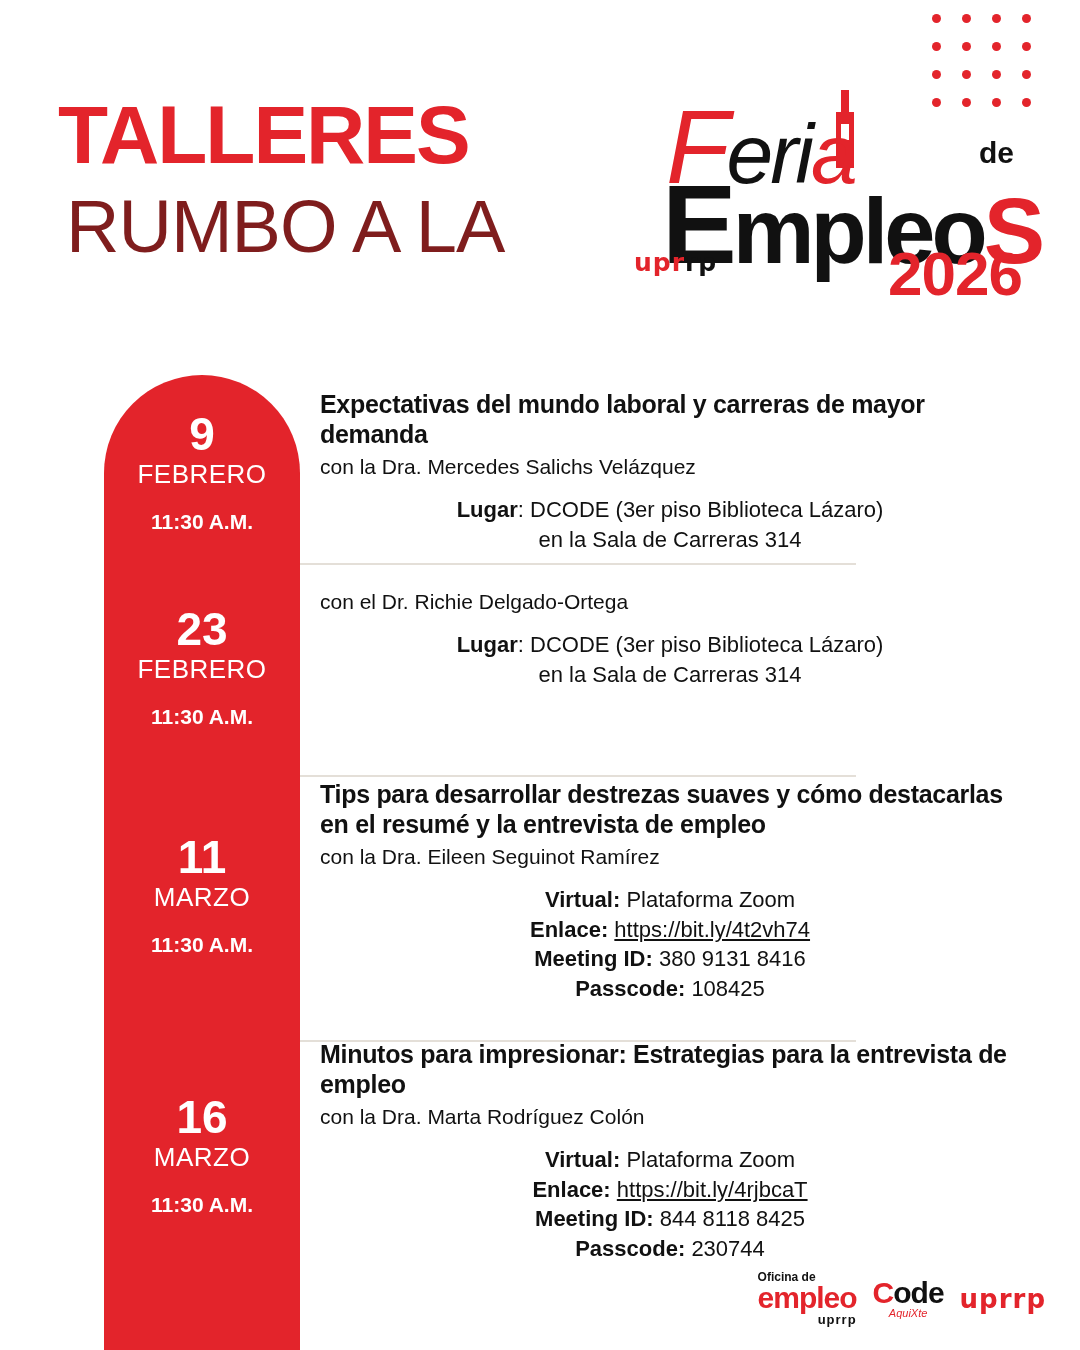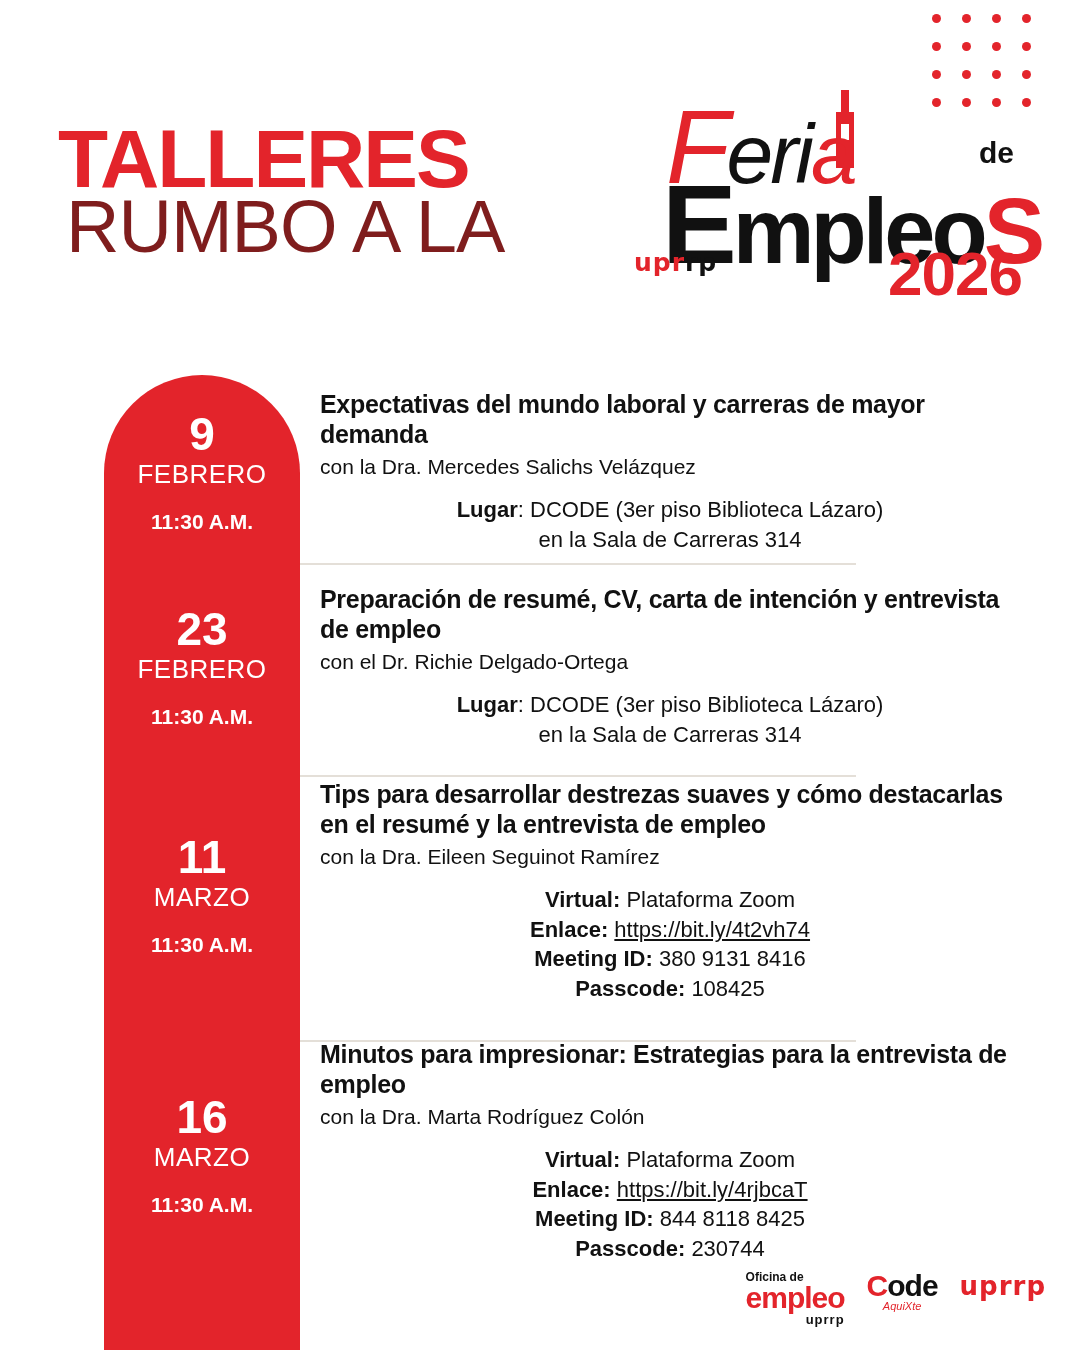--- a/index.html
+++ b/index.html
@@ -42,21 +42,20 @@
   .talleres {
     position: absolute;
     left: 58px;
     top: 18px;
     font-size: 82px;
     font-weight: bold;
     letter-spacing: -2px;
     color: #e3242b;
     line-height: 0.95;
     font-family: "Liberation Sans", sans-serif;
-    margin-top: 24px;
   }
   .rumbo {
     position: absolute;
     left: 66px;
     top: 112px;
     font-size: 74px;
     font-weight: normal;
     letter-spacing: -1px;
     color: #7f1d1d;
     line-height: 1;
@@ -243,22 +242,22 @@
     height: 2px;
     background: #e4dfd8;
   }
 
   
   .footer {
     position: absolute;
     right: 34px;
     bottom: 24px;
     display: flex;
-    align-items: flex-start;
-    gap: 22px;
+    align-items: center;
+    gap: 16px;
   }
   .f-empleo {
     text-align: left;
     line-height: 1;
   }
   .f-empleo .ofi {
     font-size: 12px;
     color: #111;
     font-weight: bold;
   }
@@ -365,21 +364,20 @@
   </div>
   <div class="divider" style="top:188px"></div>
 
   <div class="row">
     <div class="date-col">
       <div class="day">23</div>
       <div class="month">FEBRERO</div>
       <div class="time">11:30 A.M.</div>
     </div>
     <div class="info-col">
-      <div class="title">Preparación de resumé, CV, carta de intención y entrevista de empleo</div>
       <div class="speaker">con el Dr. Richie Delgado-Ortega</div>
       <div class="details">
         <div><b>Lugar</b><span>: DCODE (3er piso Biblioteca Lázaro)</span></div>
         <div>en la Sala de Carreras 314</div>
       </div>
     </div>
   </div>
   <div class="divider" style="top:400px"></div>
 
   <div class="row" style="min-height:260px">

